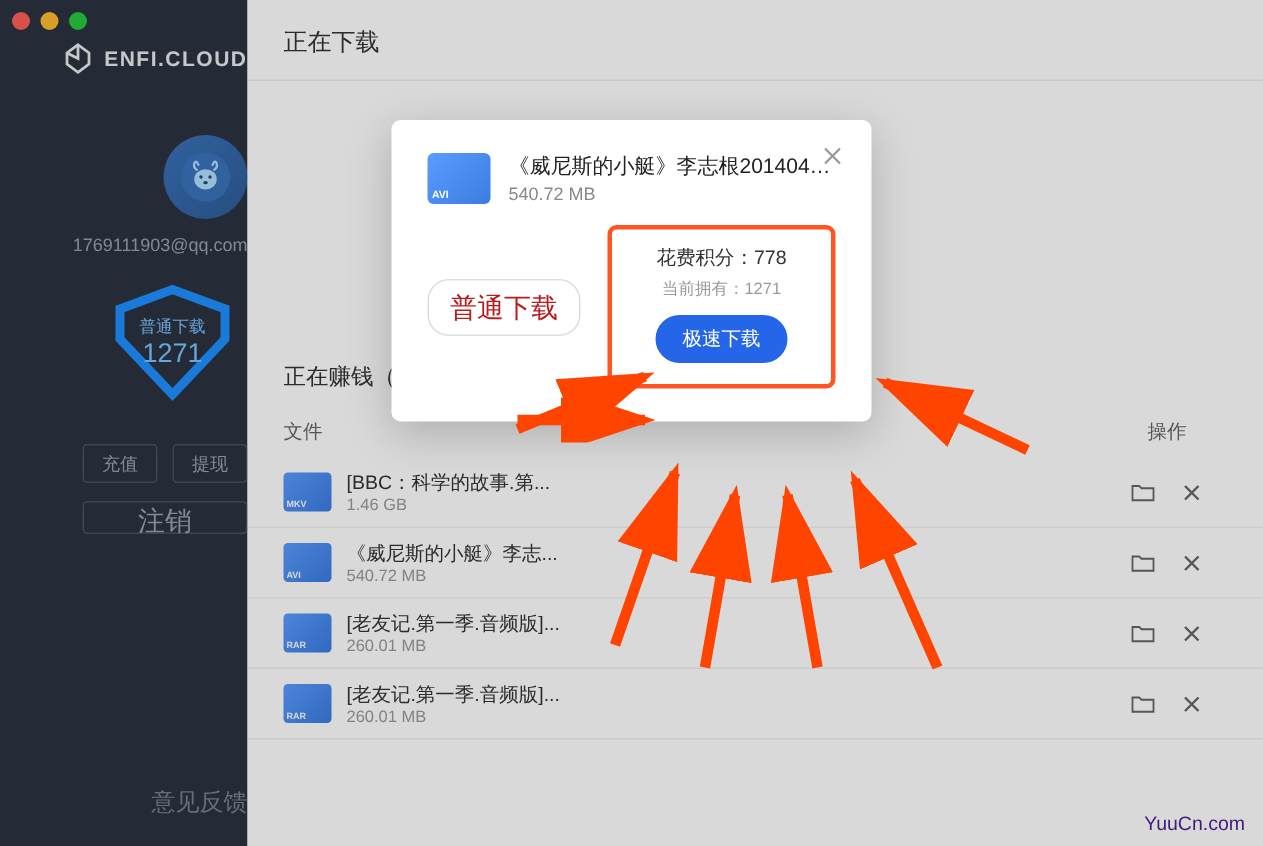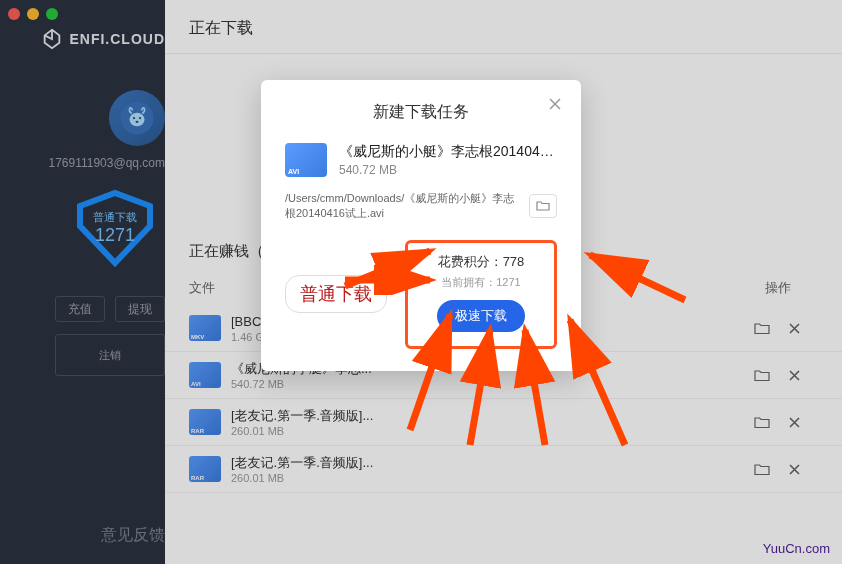--- a/index.html
+++ b/index.html
@@ -17,21 +17,21 @@
 .avatar { width: 56px; height: 56px; border-radius: 50%; background: linear-gradient(135deg, #3a73bb, #2d5c96); display: flex; align-items: center; justify-content: center; margin-bottom: 10px; }
 .avatar svg { width: 36px; height: 36px; }
 .email { font-size: 12px; color: #9ba0ab; margin-bottom: 18px; }
 .diamond { position: relative; width: 100px; height: 80px; display: flex; align-items: center; justify-content: center; margin-bottom: 28px; }
 .diamond svg { position: absolute; top: 0; left: 0; width: 100%; height: 100%; }
 .diamond-inner { position: relative; z-index: 1; text-align: center; }
 .diamond-label { font-size: 11px; color: #78c3ff; }
 .diamond-value { font-size: 18px; color: #78c3ff; font-weight: 500; }
 .sb-buttons { display: flex; gap: 10px; margin-bottom: 12px; }
 .sb-btn { width: 50px; height: 26px; border: 1px solid #4a5160; background: transparent; color: #9ba0ab; font-size: 12px; border-radius: 3px; cursor: pointer; }
-.sb-btn-wide { width: 110px; height: 42px; border: 1px solid #4a5160; background: transparent; color: #9ba0ab; font-size: 11px; border-radius: 3px; cursor: pointer; }
+.sb-btn-wide { width: 110px; height: 22px; border: 1px solid #4a5160; background: transparent; color: #9ba0ab; font-size: 18px; border-radius: 3px; cursor: pointer; }
 .feedback { margin-top: auto; margin-bottom: 18px; font-size: 16px; color: #7a8090; cursor: pointer; }
 
 .main { flex: 1; background: #fff; display: flex; flex-direction: column; }
 .main-header { padding: 18px 24px 14px; font-size: 16px; color: #333; border-bottom: 1px solid #eee; }
 .content { flex: 1; padding: 0; overflow: hidden; }
 .section-title { padding: 18px 24px 10px; font-size: 15px; color: #333; }
 .table-head { display: flex; padding: 8px 24px; font-size: 13px; color: #666; }
 .col-file { flex: 1; }
 .col-action { width: 80px; text-align: center; }
 .row { display: flex; padding: 8px 24px; align-items: center; }
@@ -219,36 +219,27 @@
   </main>
 </div>
 
 <div class="modal-backdrop">
   <div class="modal">
     <div class="modal-close">
       <svg width="14" height="14" viewBox="0 0 14 14" stroke="currentColor" stroke-width="1.5" fill="none">
           <path d="M2 2 L12 12 M12 2 L2 12"></path>
         </svg>
     </div>
-    <div class="modal-title">新建下载任务</div>
     <div class="modal-file">
       <div class="modal-file-icon">
         <span class="modal-file-icon-label">AVI</span>
       </div>
       <div class="modal-file-info">
         <div class="modal-file-name">《威尼斯的小艇》李志根2014041...</div>
         <div class="modal-file-size">540.72 MB</div>
-      </div>
-    </div>
-    <div class="modal-path-row">
-      <div class="modal-path">/Users/cmm/Downloads/《威尼斯的小艇》李志根20140416试上.avi</div>
-      <div class="folder-btn">
-        <svg width="14" height="12" viewBox="0 0 14 12" fill="none" stroke="currentColor" stroke-width="1.2">
-            <path d="M1 2 L5 2 L6 3.5 L13 3.5 L13 10 L1 10 Z"></path>
-          </svg>
       </div>
     </div>
     <div class="modal-actions">
       <button class="normal-btn">普通下载</button>
       <div class="highlight-box">
         <div class="cost-line">
           <span>花费积分：</span><span>778</span>
         </div>
         <div class="have-line">
           <span>当前拥有：</span><span>1271</span>

